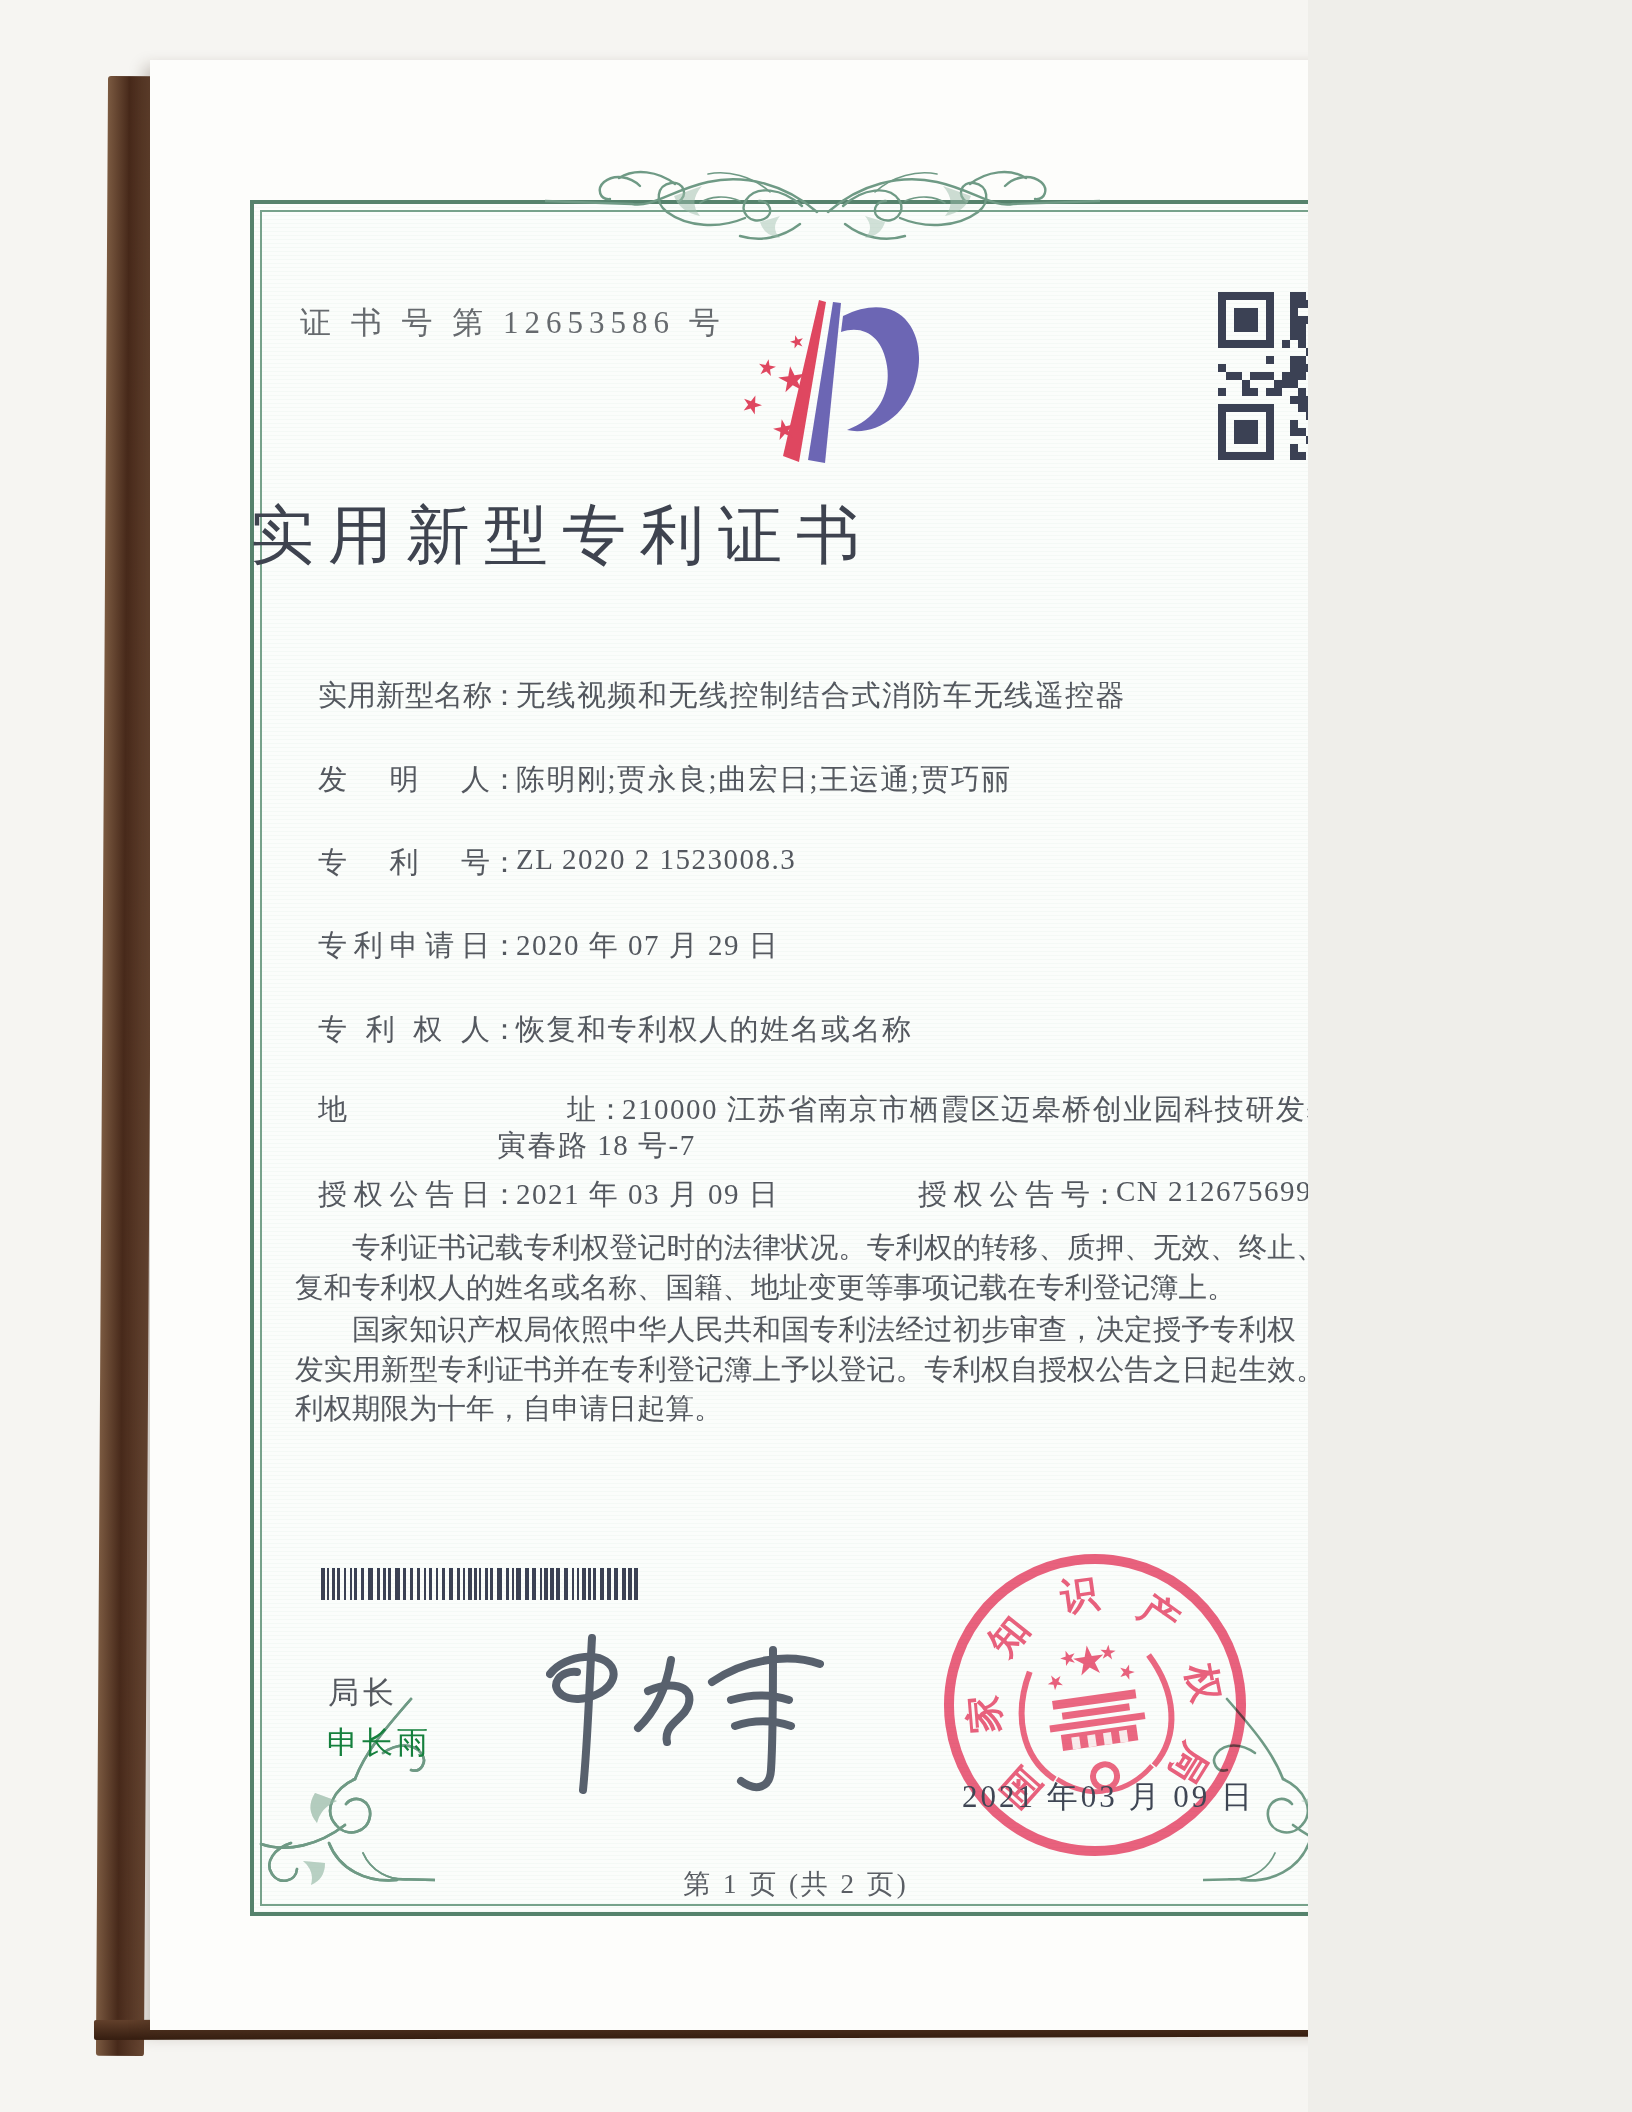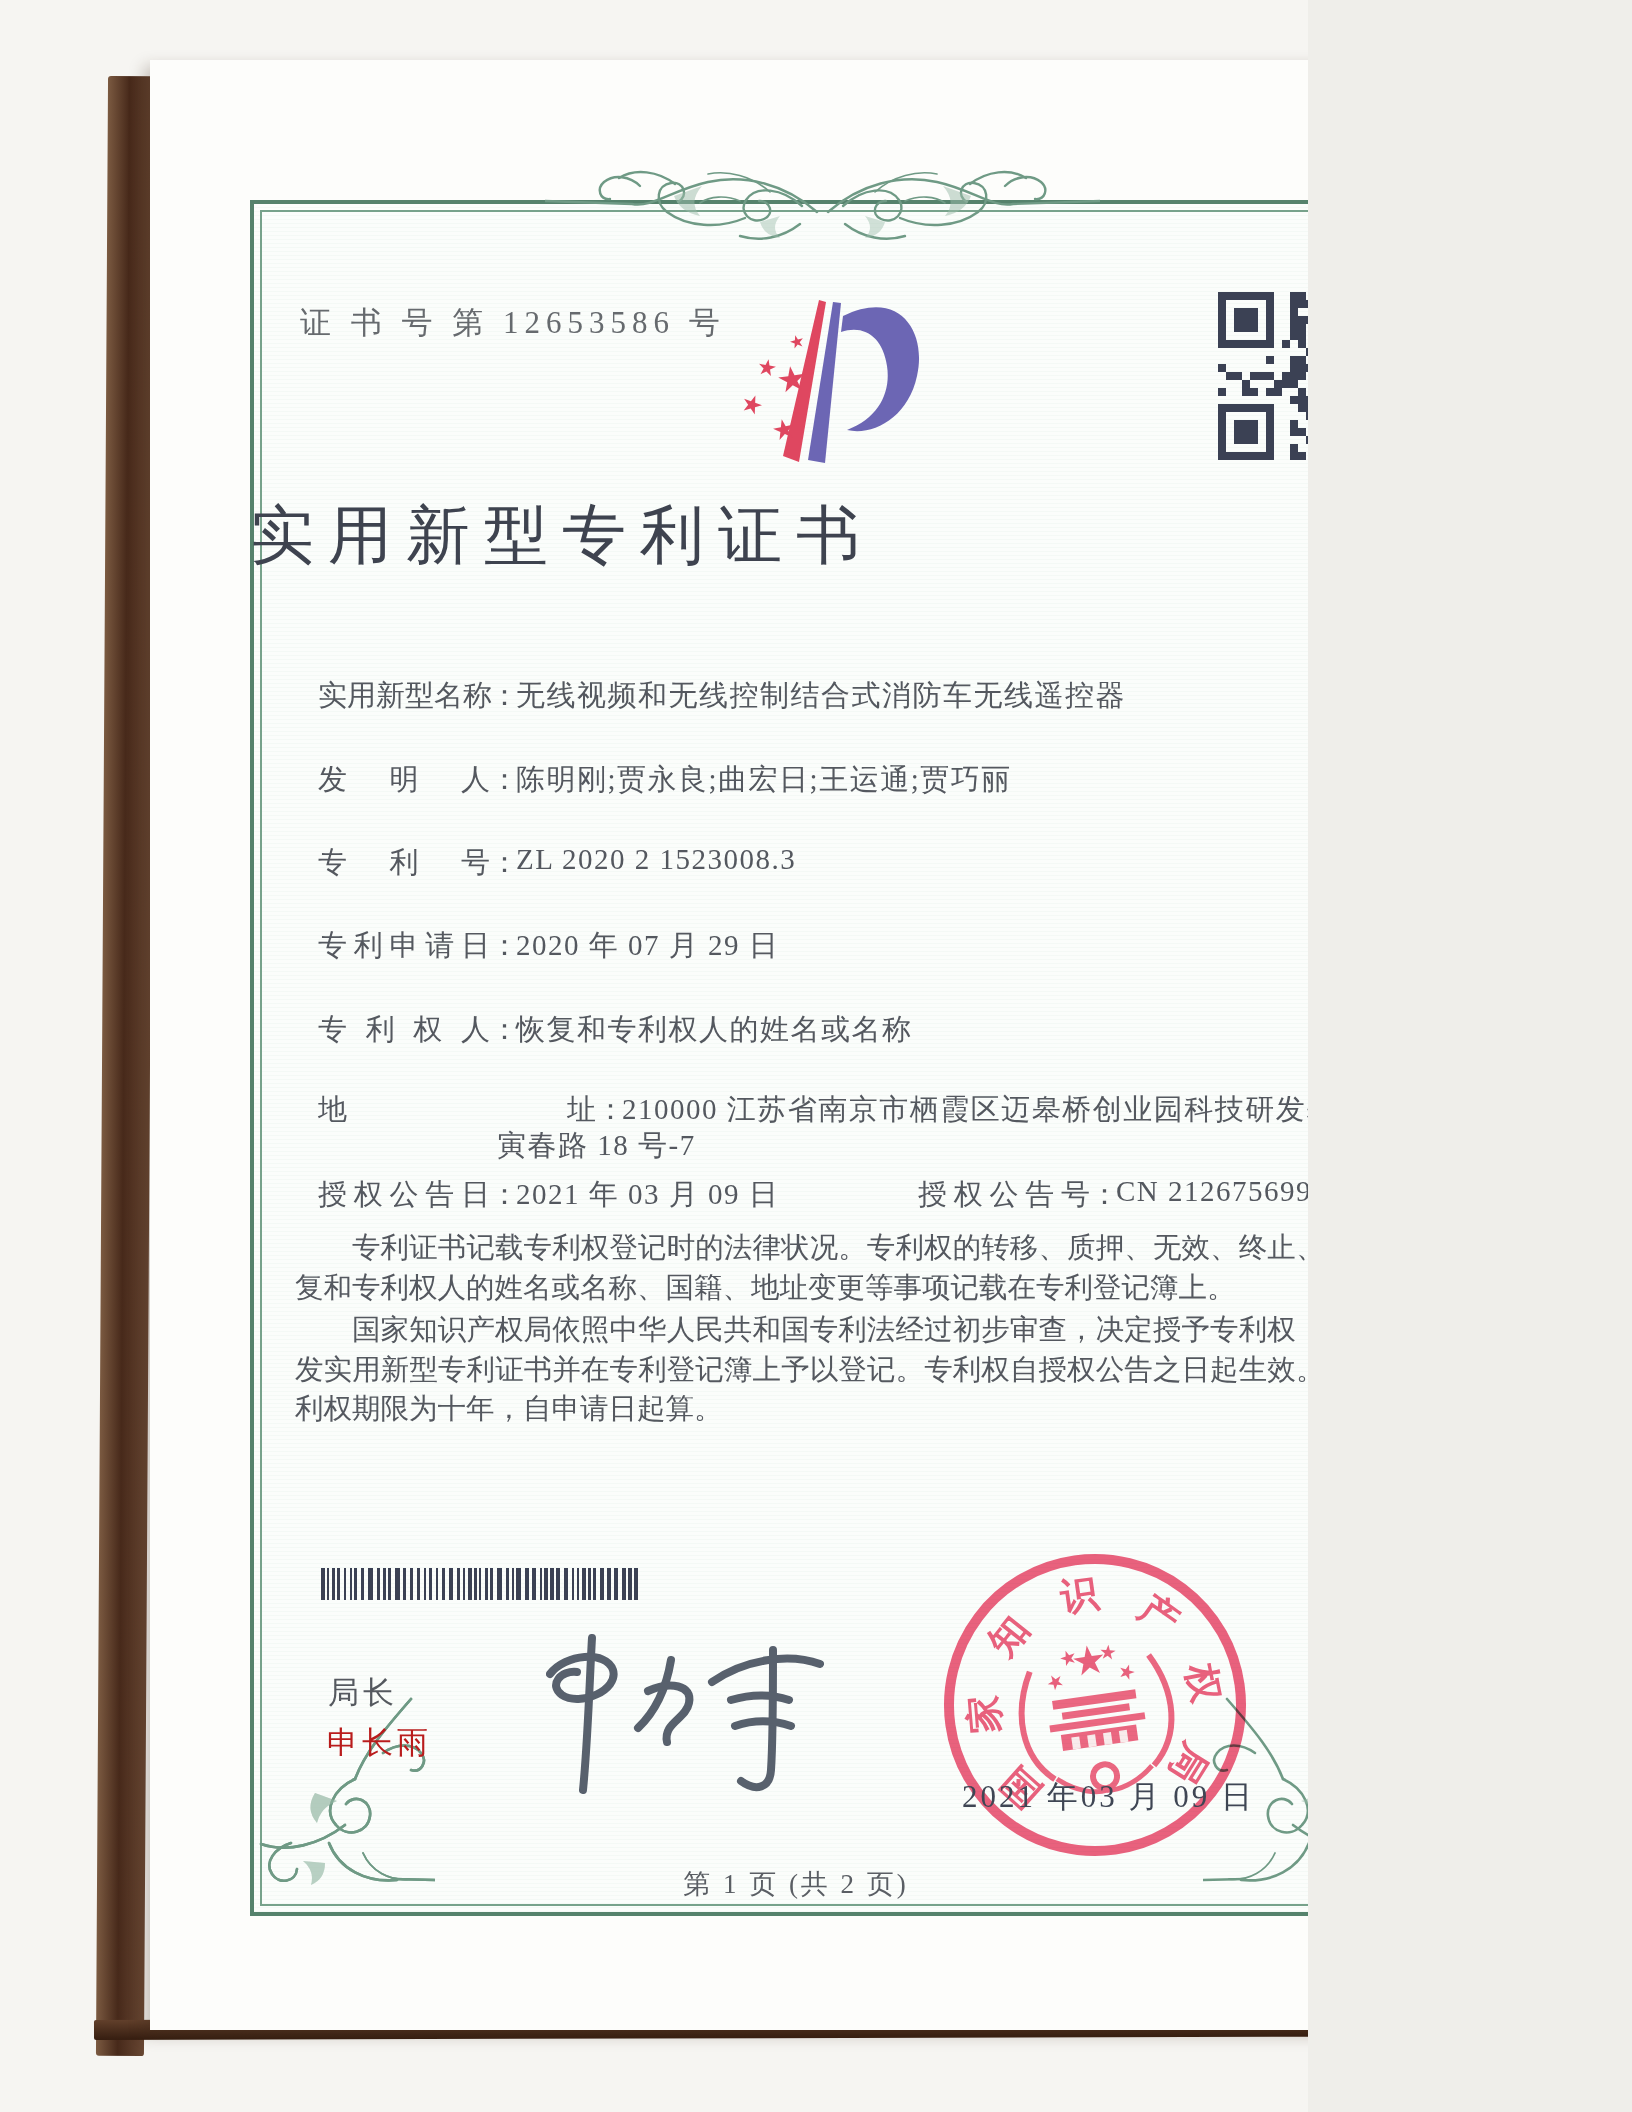--- a/index.html
+++ b/index.html
@@ -34,21 +34,21 @@
   .flabel{display:flex;justify-content:space-between;flex:0 0 auto;}
   .fcolon{width:26px;flex:0 0 auto;}
   .fval{letter-spacing:1.5px;}
   .fval2{position:absolute;left:179px;top:36px;letter-spacing:1.5px;}
   .pair2{position:absolute;left:600px;top:0;display:flex;}
   .paras{position:absolute;left:145px;top:1168px;width:1058px;font-size:28.5px;
          line-height:39.5px;color:#54585f;text-align:justify;}
   .paras p{margin:0 0 3px 0;text-indent:2em;}
   .barcode{position:absolute;left:171px;top:1508px;}
   .officer-title{position:absolute;left:178px;top:1612px;font-size:31px;color:#55595f;letter-spacing:4px;}
-  .officer-name{position:absolute;left:177px;top:1662px;font-size:31px;color:#b91c1c;letter-spacing:4px;}
+  .officer-name{position:absolute;left:177px;top:1662px;font-size:31px;color:#15803d;letter-spacing:4px;}
   .signature{position:absolute;left:370px;top:1568px;}
   .seal{position:absolute;left:785px;top:1485px;mix-blend-mode:multiply;opacity:.92;}
   .seal-date{position:absolute;left:812px;top:1716px;font-size:31px;color:#3f4654;
              letter-spacing:3px;z-index:5;}
   .page-info{position:absolute;left:106px;top:1806px;width:1080px;text-align:center;
              font-size:27px;color:#5a5e64;letter-spacing:3px;}
   .back-note{position:absolute;left:100px;top:1890px;width:1100px;text-align:center;
              font-size:29px;color:#5b5f66;letter-spacing:5px;}
 </style>
 </head>

